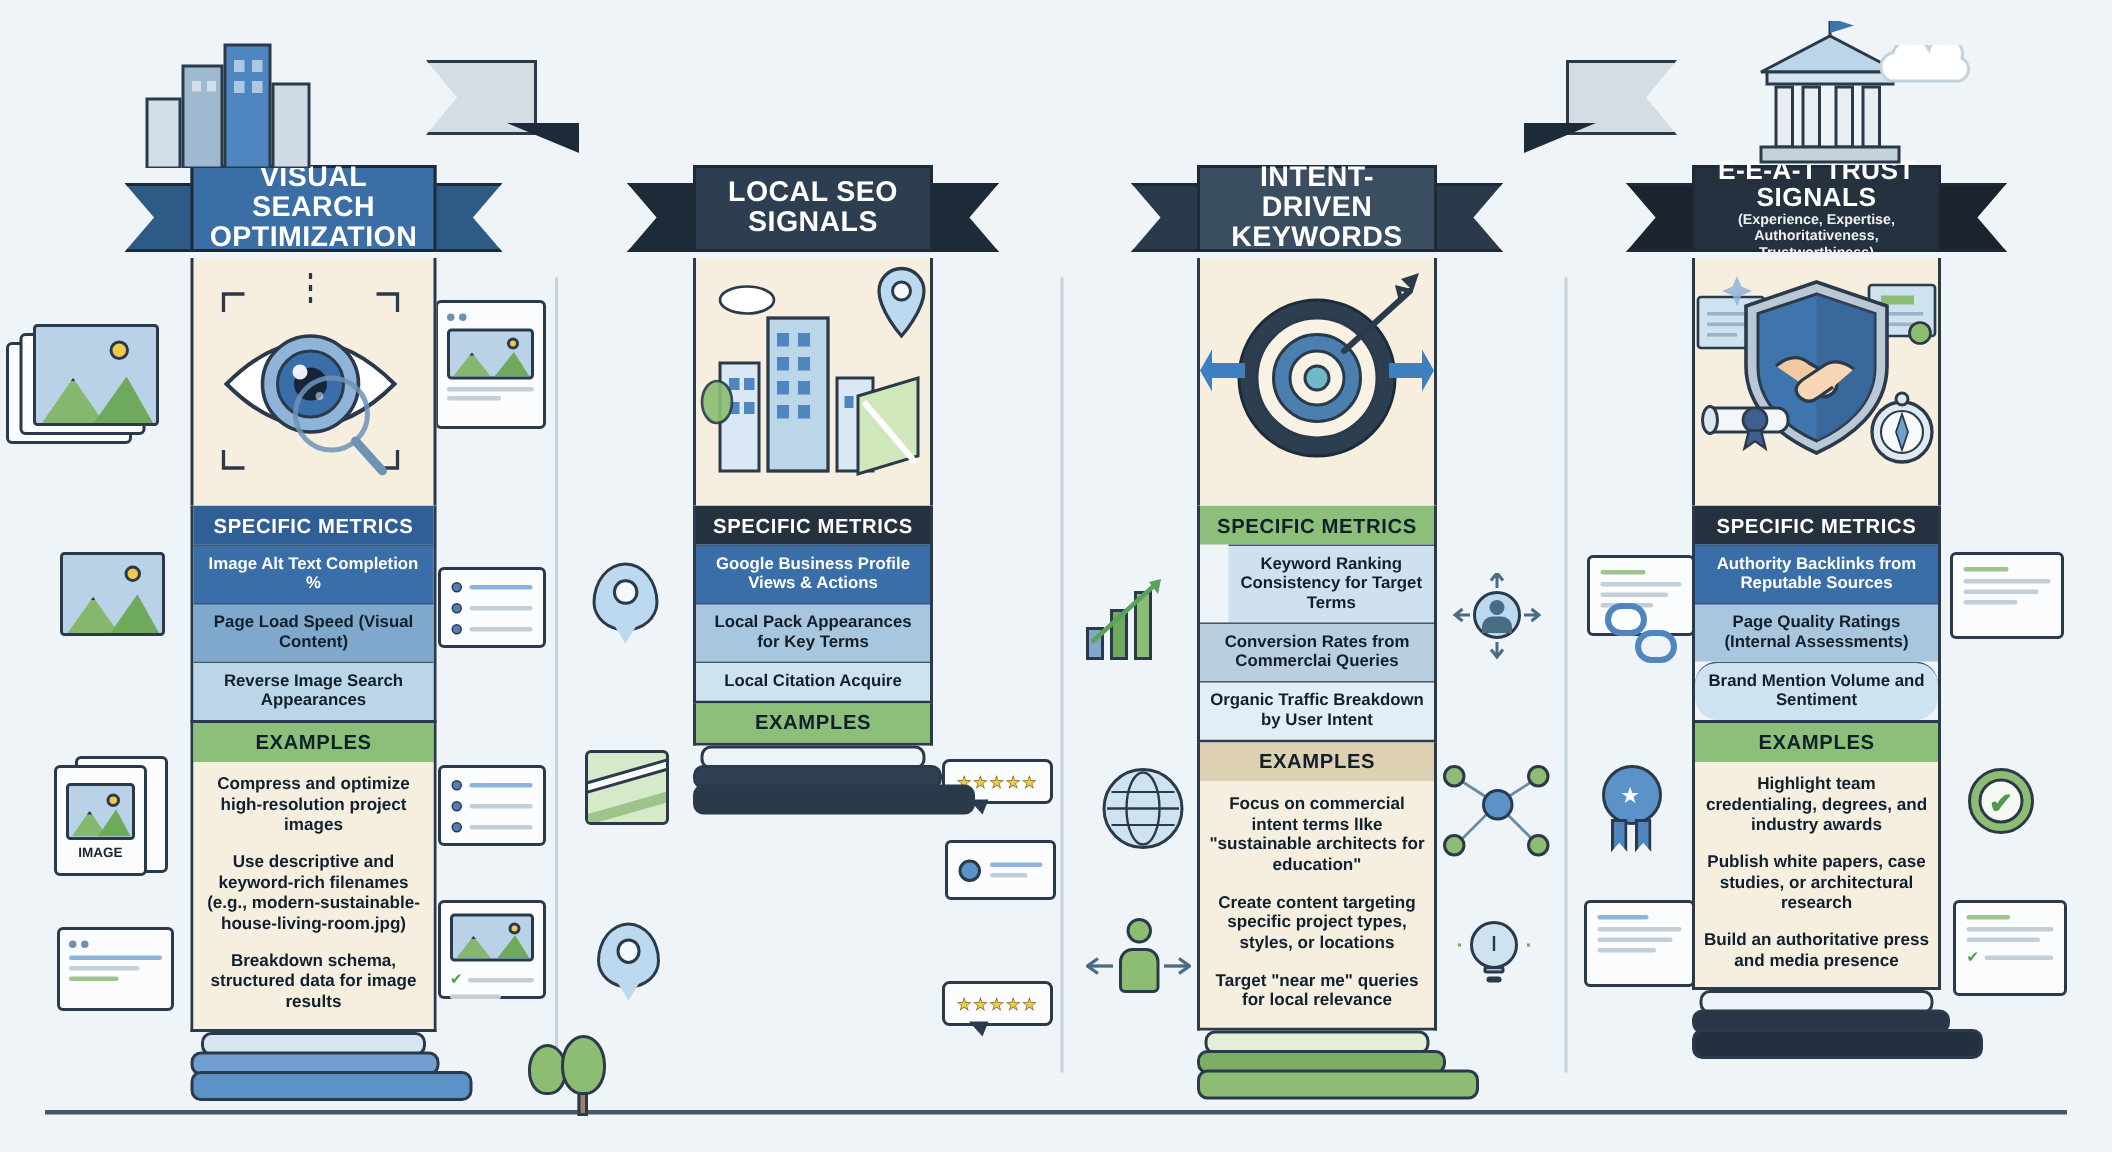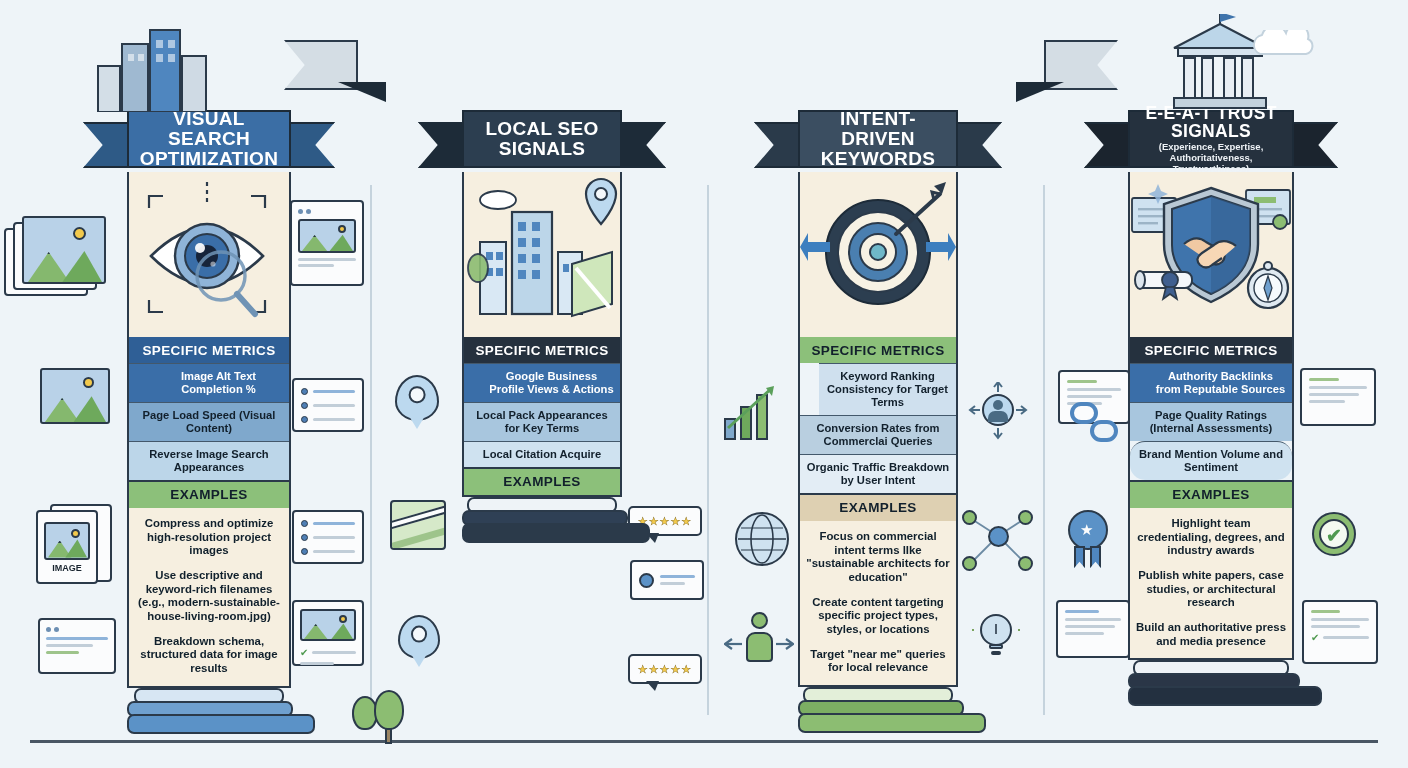--- a/index.html
+++ b/index.html
@@ -97,21 +97,21 @@
   .hdr {
     height: 26px; display: flex; align-items: center; justify-content: center;
     font-size: 13.5px; font-weight: bold; letter-spacing: .4px;
   }
   .row {
     padding: 6px 5px; text-align: center;
     font-size: 11.2px; font-weight: bold; line-height: 1.16;
     color: #12202c;
     border-top: 1px solid #43586b;
   }
-  .row.white { color: #ffffff; padding-left: 24px; }
+  .row.white { color: #ffffff; }
   .ex-body { background: #f6efe0; padding: 9px 6px 10px; }
   .ex-item {
     text-align: center; font-size: 11.4px; font-weight: bold;
     line-height: 1.2; color: #10202c; margin-bottom: 11px;
   }
   .ex-item:last-child { margin-bottom: 0; }
 
   
   .base { position: relative; }
   .base div {

